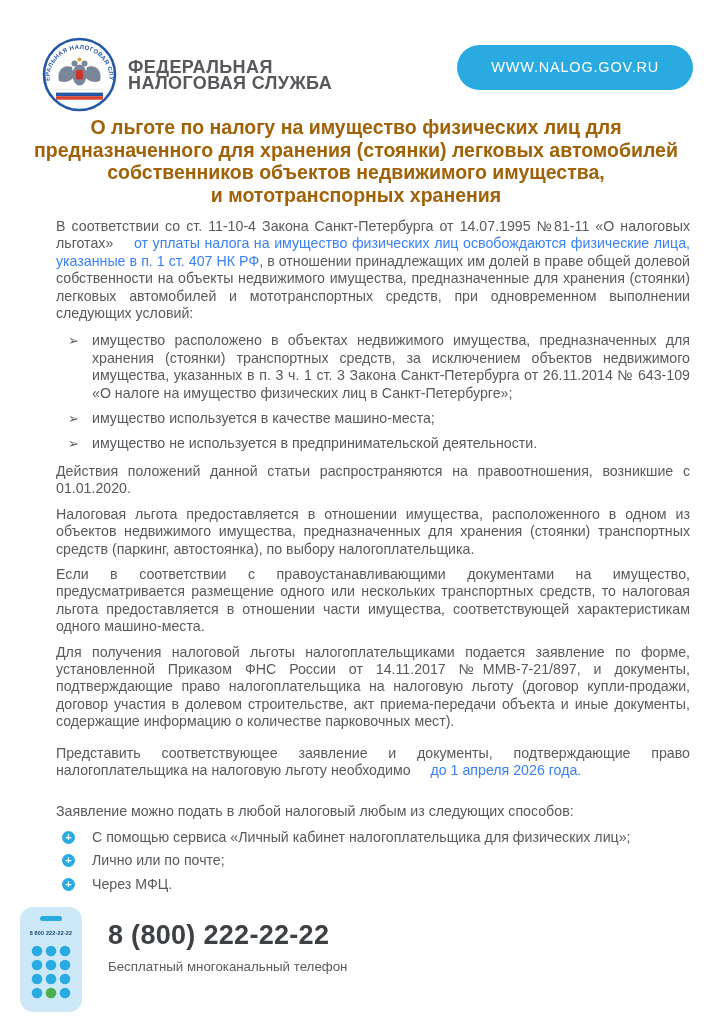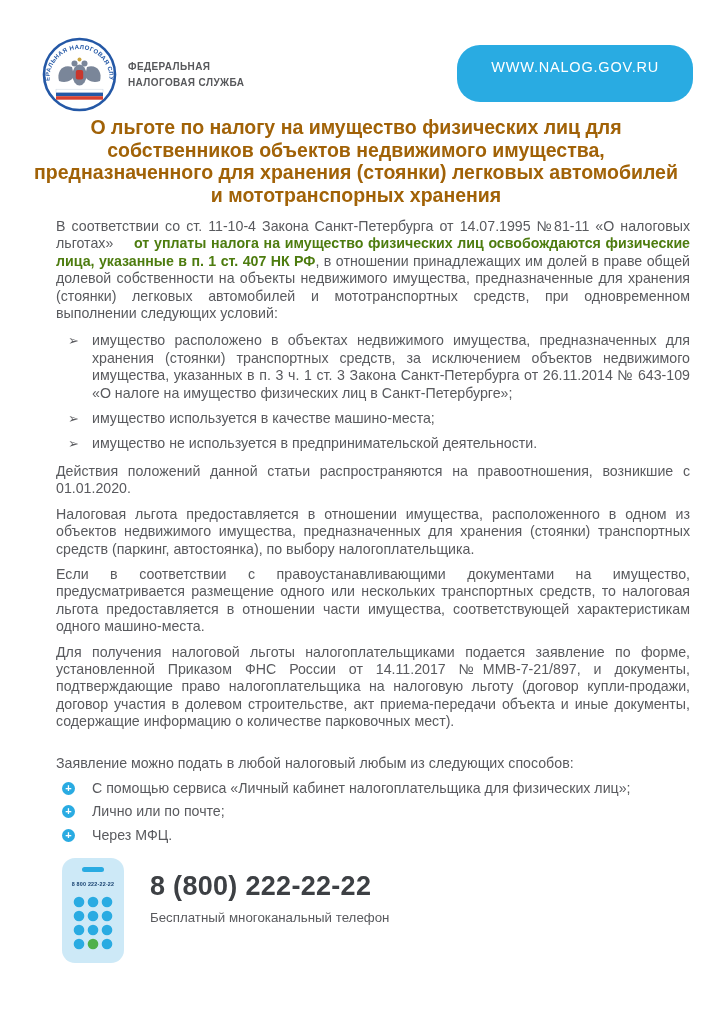--- a/index.html
+++ b/index.html
@@ -12,26 +12,26 @@
     background: #ffffff;
     overflow: hidden;
     font-family: "Liberation Sans", "DejaVu Sans", sans-serif;
     color: #595a5e;
   }
   
   .header { position: relative; height: 112px; }
   .emblem { position: absolute; left: 42px; top: 37px; width: 75px; height: 75px; }
   .logo-text {
     position: absolute; left: 128px; top: 59px;
-    font-weight: 700; font-size: 10px; line-height: 16px;
+    font-weight: 700; font-size: 18px; line-height: 16px;
     color: #57585b; letter-spacing: 0.4px;
   }
   .banner {
     position: absolute; top: 45px; right: 19px;
-    height: 57px; line-height: 45px;
+    height: 45px; line-height: 45px;
     background: #29abe2; color: #ffffff;
     border-radius: 23px; padding: 0 34px;
     font-size: 14.5px; letter-spacing: 0.8px;
     cursor: pointer;
   }
   
   .title-block {
     margin: 4px 20px 12px;
     text-align: center;
     color: #a16207;
@@ -39,42 +39,42 @@
     font-size: 19.5px;
     line-height: 22.5px;
   }
   .title-line { display: block; }
   
   .content { padding: 0 22px 0 56px; }
   p.body-p {
     font-size: 14.2px; line-height: 17.4px;
     text-align: justify; margin-bottom: 8px;
   }
-  p.body-p b, .deadline-bold { font-weight: 700; color: #4d7c0f; margin-left: 16px; }
+  p.body-p b, .deadline-bold { font-weight: 400; color: #3b82f6; margin-left: 16px; }
   .bullets { margin: 10px 0 10px 4px; }
   .bullet-item { display: flex; margin-bottom: 8px; }
   .bullet-marker {
     flex: 0 0 32px; width: 32px; padding-left: 8px;
     font-family: "DejaVu Sans", sans-serif;
     font-size: 13px; line-height: 17.4px; color: #595a5e;
   }
   .bullet-text { flex: 1; font-size: 14.2px; line-height: 17.4px; text-align: justify; }
   .p-deadline { margin-top: 14px; }
   .p-submit { margin-top: 24px; margin-bottom: 8px; text-align: center; }
   .methods { margin-left: 4px; }
   .method-item { display: flex; align-items: flex-start; margin-bottom: 6px; }
   .plus-icon {
     flex: 0 0 13px; width: 13px; height: 13px; border-radius: 50%;
     background: #29abe2; color: #fff;
     font-size: 11px; line-height: 13px; font-weight: 700; text-align: center;
     margin: 2px 17px 0 2px;
   }
   .method-text { font-size: 14.2px; line-height: 17.4px; }
   
-  .footer { display: flex; align-items: flex-start; padding-left: 62px; margin-top: 14px; }
+  .footer { display: flex; align-items: flex-start; padding-left: 20px; margin-top: 14px; }
   .phone-icon-svg { flex: 0 0 62px; }
   .footer-text { margin-left: 26px; }
   .phone-number {
     font-size: 27px; font-weight: 700; color: #3d4044;
     letter-spacing: 0.3px; margin-top: 13px;
   }
   .phone-desc { font-size: 13.3px; line-height: 17px; color: #595a5e; margin-top: 7px; }
 </style>
 </head>
 <body>
@@ -109,22 +109,22 @@
     </svg>
     <div class="logo-text">
       <div>ФЕДЕРАЛЬНАЯ</div>
       <div>НАЛОГОВАЯ СЛУЖБА</div>
     </div>
     <div class="banner">WWW.NALOG.GOV.RU</div>
   </div>
 
   <h1 class="title-block">
     <span class="title-line">О льготе по налогу на имущество физических лиц для</span>
+    <span class="title-line">предназначенного для хранения (стоянки) легковых автомобилей</span>
     <span class="title-line">собственников объектов недвижимого имущества,</span>
-    <span class="title-line">предназначенного для хранения (стоянки) легковых автомобилей</span>
     <span class="title-line">и мототранспорных хранения</span>
   </h1>
 
   <div class="content">
 
     <p class="body-p"><span>В соответствии со ст. 11-10-4 Закона Санкт-Петербурга от 14.07.1995 №81-11 «О налоговых льготах» </span><b>от уплаты налога на имущество физических лиц освобождаются физические лица, указанные в п. 1 ст. 407 НК РФ</b><span>, в отношении принадлежащих им долей в праве общей долевой собственности на объекты недвижимого имущества, предназначенные для хранения (стоянки) легковых автомобилей и мототранспортных средств, при одновременном выполнении следующих условий:</span></p>
 
     <div class="bullets">
       <div class="bullet-item">
         <span class="bullet-marker">➢</span>
@@ -138,20 +138,21 @@
         <span class="bullet-marker">➢</span>
         <p class="bullet-text">имущество не используется в предпринимательской деятельности.</p>
       </div>
     </div>
 
     <p class="body-p">Действия положений данной статьи распространяются на правоотношения, возникшие с 01.01.2020.</p>
     <p class="body-p">Налоговая льгота предоставляется в отношении имущества, расположенного в одном из объектов недвижимого имущества, предназначенных для хранения (стоянки) транспортных средств (паркинг, автостоянка), по выбору налогоплательщика.</p>
     <p class="body-p">Если в соответствии с правоустанавливающими документами на имущество, предусматривается размещение одного или нескольких транспортных средств, то налоговая льгота предоставляется в отношении части имущества, соответствующей характеристикам одного машино-места.</p>
     <p class="body-p">Для получения налоговой льготы налогоплательщиками подается заявление по форме, установленной Приказом ФНС России от 14.11.2017 №ММВ-7-21/897, и документы, подтверждающие право налогоплательщика на налоговую льготу (договор купли-продажи, договор участия в долевом строительстве, акт приема-передачи объекта и иные документы, содержащие информацию о количестве парковочных мест).</p>
 
+    <p class="body-p p-deadline"><span>Представить соответствующее заявление и документы, подтверждающие право налогоплательщика на налоговую льготу необходимо </span><span class="deadline-bold">до 1 апреля 2026 года.</span></p>
 
     <p class="body-p p-submit">Заявление можно подать в любой налоговый любым из следующих способов:</p>
 
     <div class="methods">
       <div class="method-item">
         <span class="plus-icon">+</span>
         <p class="method-text">С помощью сервиса «Личный кабинет налогоплательщика для физических лиц»;</p>
       </div>
       <div class="method-item">
         <span class="plus-icon">+</span>

